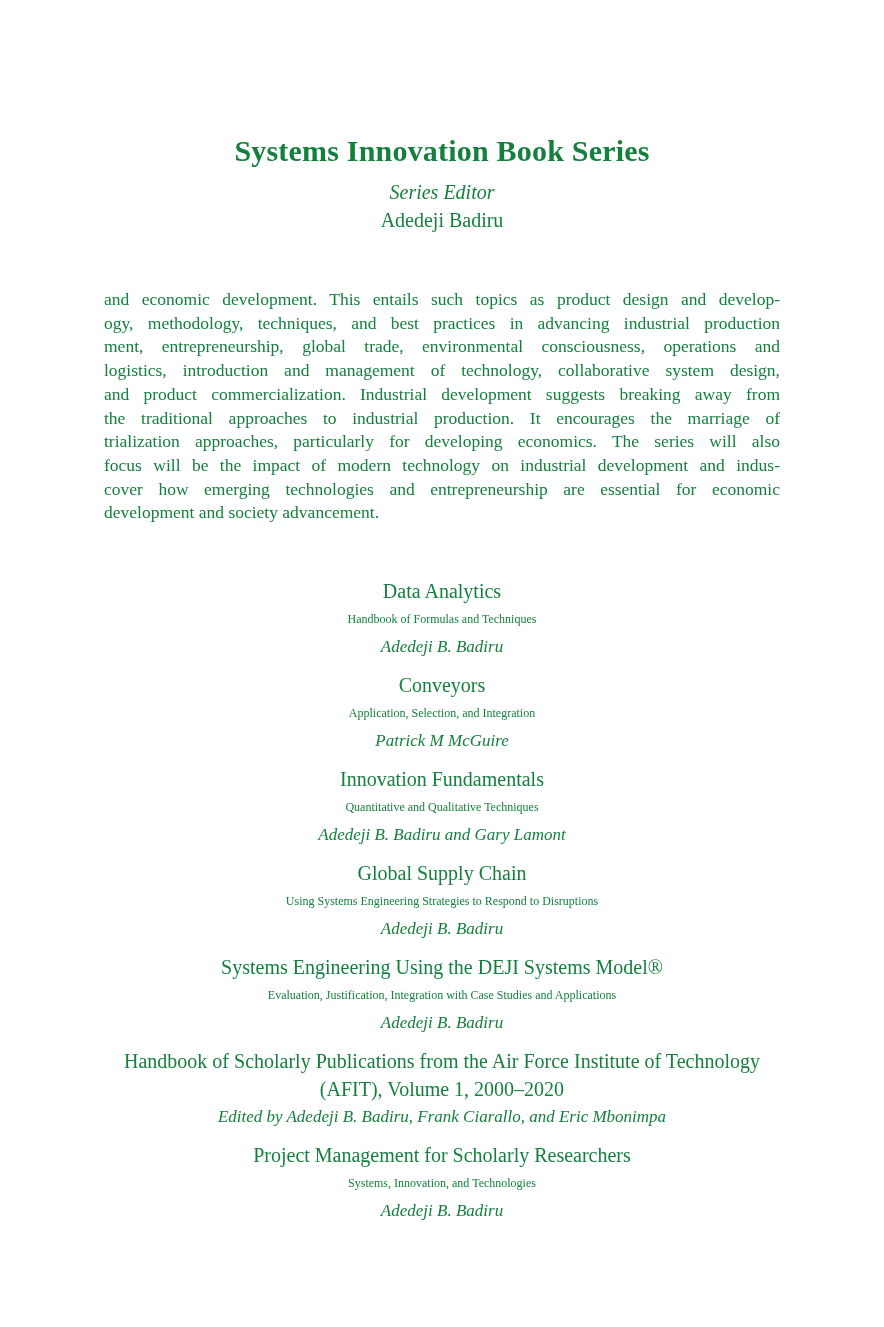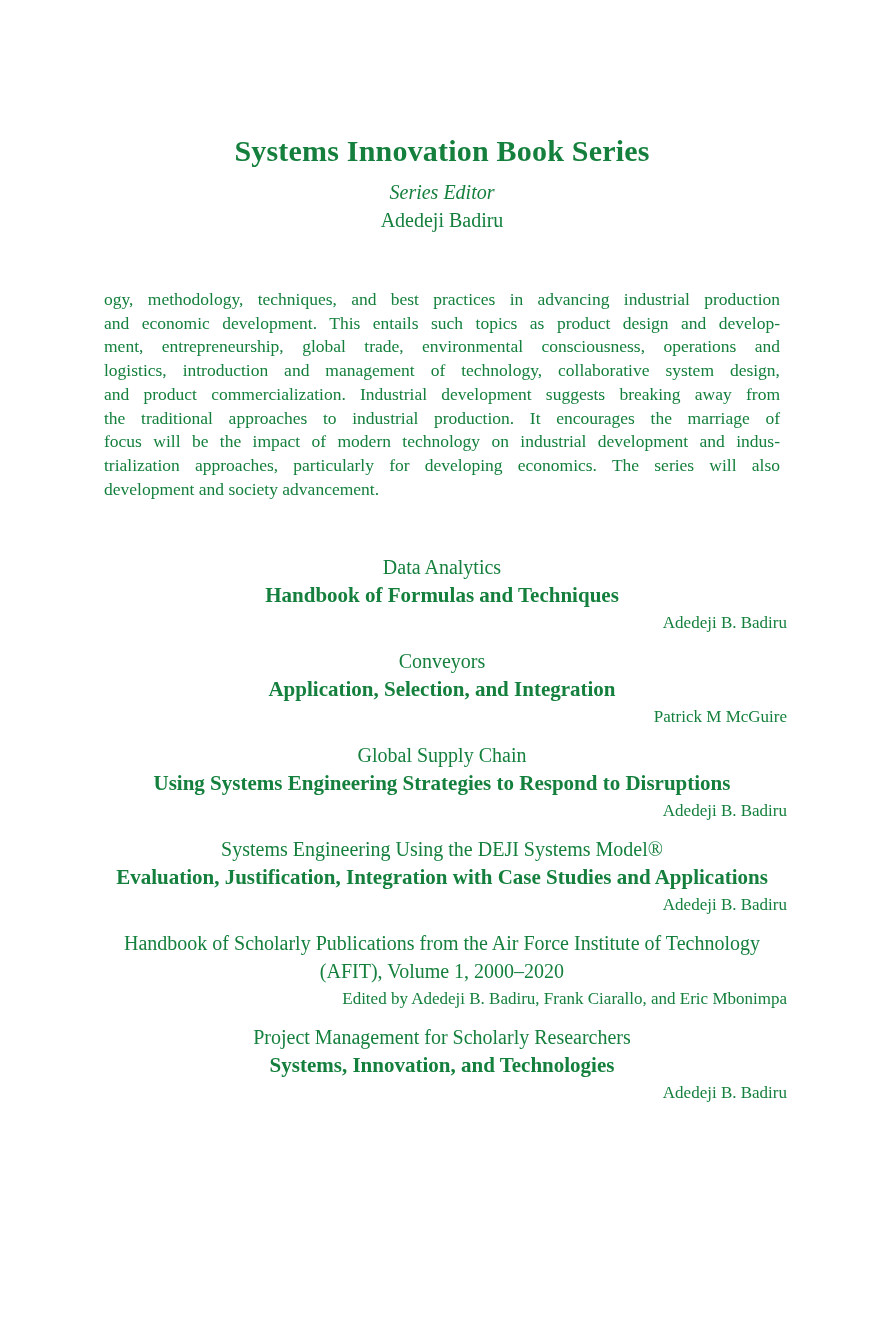--- a/index.html
+++ b/index.html
@@ -60,67 +60,72 @@
     margin: 0 auto 10px auto;
     max-width: 690px;
   }
   .book-title {
     font-size: 20px;
     line-height: 28px;
     max-width: 660px;
     margin: 0 auto;
   }
   .book-subtitle {
-    font-size: 21px;
+    font-size: 12px;
     line-height: 28px;
-    font-weight: bold;
   }
   .book-author {
+    font-style: italic;
     font-size: 17px;
     line-height: 28px;
-    text-align: right;
   }
 </style>
 </head>
 <body>
 
 <div class="page">
 
   <div class="header">
     <h1 class="series-title">Systems Innovation Book Series</h1>
     <div class="series-editor-label">Series Editor</div>
     <div class="series-editor-name">Adedeji Badiru</div>
   </div>
 
   <div class="description">
+    <div class="desc-line">and economic development. This entails such topics as product design and develop-</div>
     <div class="desc-line">ogy, methodology, techniques, and best practices in advancing industrial production</div>
-    <div class="desc-line">and economic development. This entails such topics as product design and develop-</div>
     <div class="desc-line">ment, entrepreneurship, global trade, environmental consciousness, operations and</div>
     <div class="desc-line">logistics, introduction and management of technology, collaborative system design,</div>
     <div class="desc-line">and product commercialization. Industrial development suggests breaking away from</div>
     <div class="desc-line">the traditional approaches to industrial production. It encourages the marriage of</div>
+    <div class="desc-line">trialization approaches, particularly for developing economics. The series will also</div>
     <div class="desc-line">focus will be the impact of modern technology on industrial development and indus-</div>
-    <div class="desc-line">trialization approaches, particularly for developing economics. The series will also</div>
+    <div class="desc-line">cover how emerging technologies and entrepreneurship are essential for economic</div>
     <div class="desc-line last">development and society advancement.</div>
   </div>
 
   <div class="books">
 
     <div class="book">
       <div class="book-title">Data Analytics</div>
       <div class="book-subtitle">Handbook of Formulas and Techniques</div>
       <div class="book-author">Adedeji B. Badiru</div>
     </div>
 
     <div class="book">
       <div class="book-title">Conveyors</div>
       <div class="book-subtitle">Application, Selection, and Integration</div>
       <div class="book-author">Patrick M McGuire</div>
     </div>
 
+    <div class="book">
+      <div class="book-title">Innovation Fundamentals</div>
+      <div class="book-subtitle">Quantitative and Qualitative Techniques</div>
+      <div class="book-author">Adedeji B. Badiru and Gary Lamont</div>
+    </div>
 
     <div class="book">
       <div class="book-title">Global Supply Chain</div>
       <div class="book-subtitle">Using Systems Engineering Strategies to Respond to Disruptions</div>
       <div class="book-author">Adedeji B. Badiru</div>
     </div>
 
     <div class="book">
       <div class="book-title">Systems Engineering Using the DEJI Systems Model®</div>
       <div class="book-subtitle">Evaluation, Justification, Integration with Case Studies and Applications</div>

